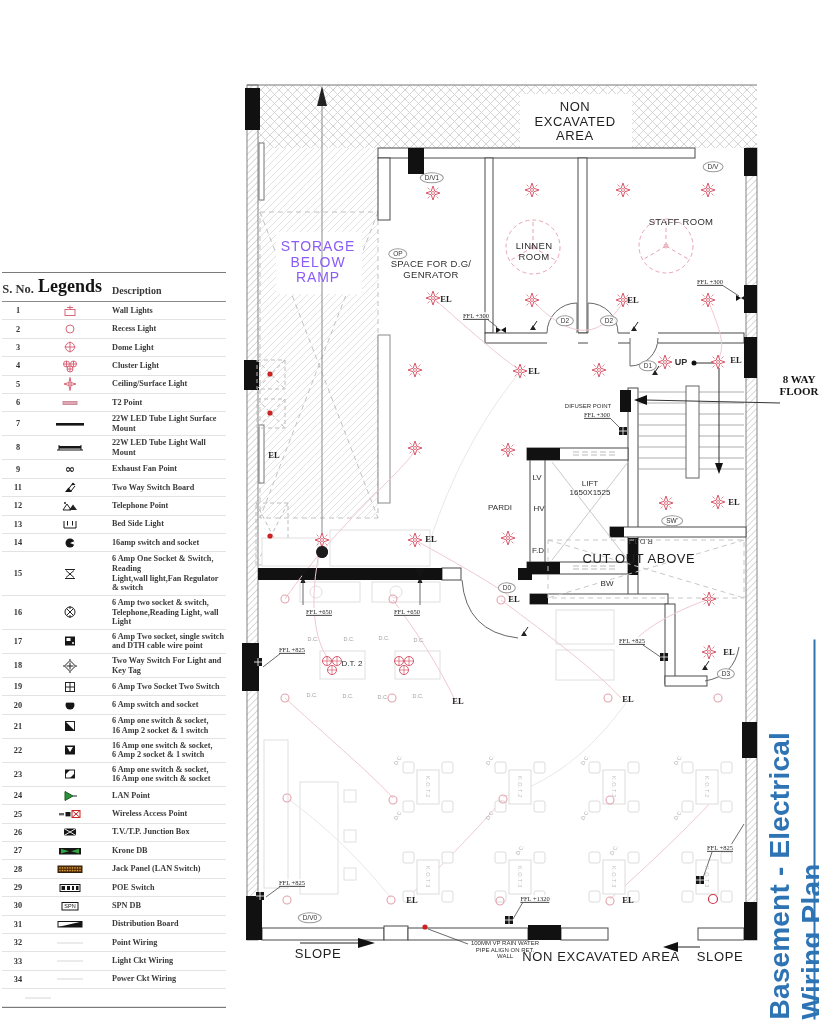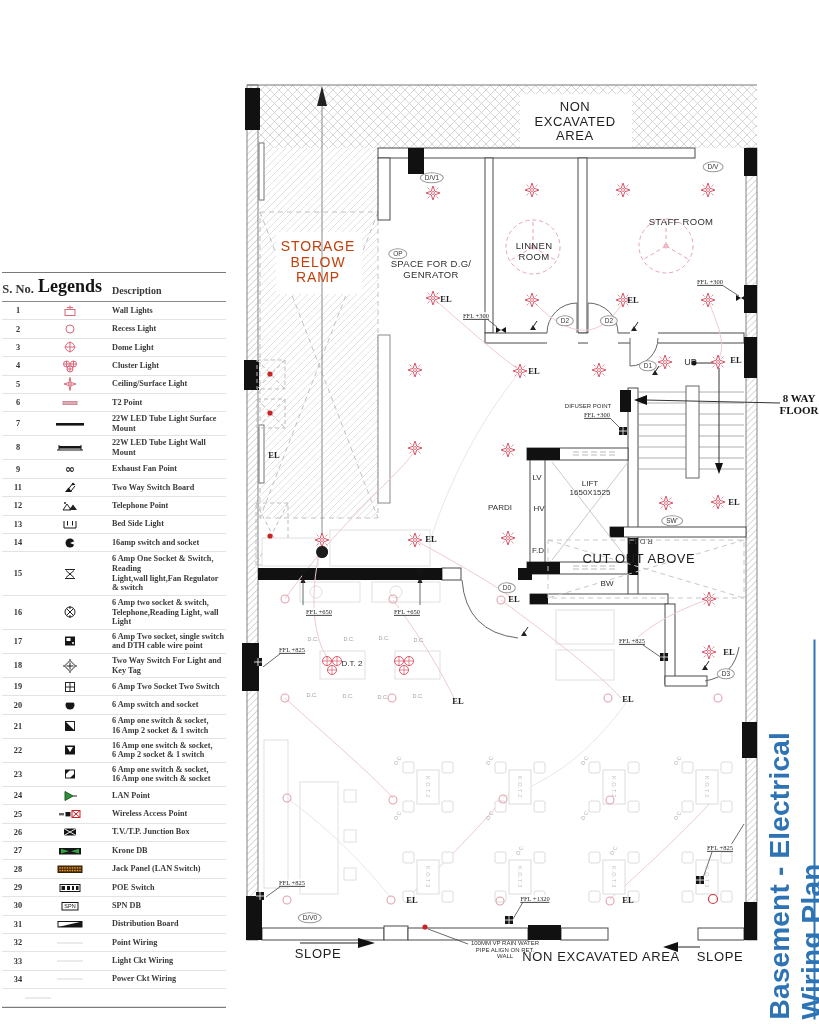--- a/index.html
+++ b/index.html
@@ -16,24 +16,24 @@
   .lno{width:32px;text-align:center;font-size:8.3px;font-weight:600;color:#333;flex:none;}
   .lsym{width:72px;display:flex;justify-content:center;align-items:center;flex:none;}
   .lsymh{width:72px;text-align:center;flex:none;}
   .ldesc{flex:1;font-size:8.2px;font-weight:600;color:#3a3a3a;line-height:1.2;
          white-space:pre-line;padding-left:6px;}
   .lsym svg{display:block}
   
   .pl{position:absolute;transform:translate(-50%,-50%);white-space:pre-line;text-align:center;
       color:#2e2e2e;line-height:1.12;pointer-events:none;}
   .c-big{font-size:13px;letter-spacing:.6px;color:#1f1f1f;}
-  .c-room{font-size:14px;letter-spacing:.9px;color:#c2410c;}
+  .c-room{font-size:14px;letter-spacing:.9px;color:#8b5cf6;}
   .c-rm{font-size:9.5px;letter-spacing:.3px;}
   .c-rs{font-size:8px;}
-  .c-up{font-size:9px;font-weight:normal;padding-left:19px;}
+  .c-up{font-size:9px;font-weight:bold;}
   .c-w8{font-size:11px;font-family:"Liberation Serif",serif;font-weight:bold;color:#141414;}
   .c-ffl{font-size:6.5px;white-space:nowrap;border-bottom:.9px solid #444;
          font-family:"Liberation Serif",serif;color:#2b2b2b;background:#ffffffcc;}
   .c-el{font-size:8.5px;font-family:"Liberation Serif",serif;font-weight:bold;color:#1c1c1c;}
   .c-oval{font-size:6.5px;border:1px solid #9a9a9a;border-radius:50%;padding:1px 4px;
           background:#ffffffd9;color:#333;white-space:nowrap;}
   .c-tiny{font-size:6px;color:#2f2f2f;}
   .c-dc{font-size:5.5px;color:#a3a3a3;}
   .c-dcr{font-size:5.5px;color:#b3b3b3;transform:translate(-50%,-50%) rotate(-55deg);}
   .c-kot{font-size:5.5px;color:#c0c0c0;transform:translate(-50%,-50%) rotate(90deg);
@@ -820,21 +820,21 @@
       <div class="pl c-rs" style="left: 590px; top: 489px;">LIFT
 1650X1525</div>
       <div class="pl c-big" style="left: 639px; top: 559px;">CUT OUT ABOVE</div>
       <div class="pl c-r180" style="left: 640px; top: 541px;">R.D.1.1</div>
       <div class="pl c-rs" style="left: 607px; top: 584px;">BW</div>
       <div class="pl c-rs" style="left: 500px; top: 508px;">PARDI</div>
       <div class="pl c-rs" style="left: 537px; top: 478px;">LV</div>
       <div class="pl c-rs" style="left: 539px; top: 509px;">HV</div>
       <div class="pl c-rs" style="left: 538px; top: 551px;">F.D</div>
       <div class="pl c-up" style="left: 681px; top: 362px;">UP</div>
-      <div class="pl c-w8" style="left: 799px; top: 404px;">8 WAY
+      <div class="pl c-w8" style="left: 799px; top: 385px;">8 WAY
 FLOOR</div>
       <div class="pl c-rs" style="left: 352px; top: 664px;">D.T. 2</div>
       <div class="pl c-big" style="left: 601px; top: 957px;">NON EXCAVATED AREA</div>
       <div class="pl c-big" style="left: 318px; top: 954px;">SLOPE</div>
       <div class="pl c-big" style="left: 720px; top: 957px;">SLOPE</div>
       <div class="pl c-tiny" style="left: 505px; top: 950px;">100MM VP RAIN WATER
 PIPE ALIGN ON RET.
 WALL</div>
       <div class="pl c-tiny" style="left: 588px; top: 406px;">DIFUSER POINT</div>
       <div class="pl c-ffl" style="left: 597px; top: 415px;">FFL +300</div>

